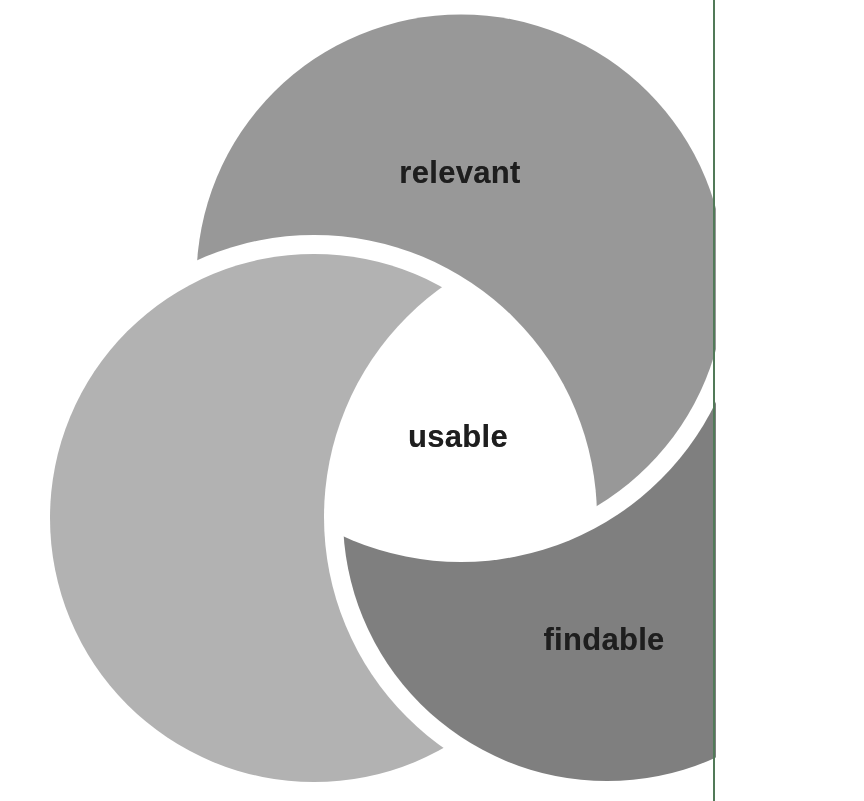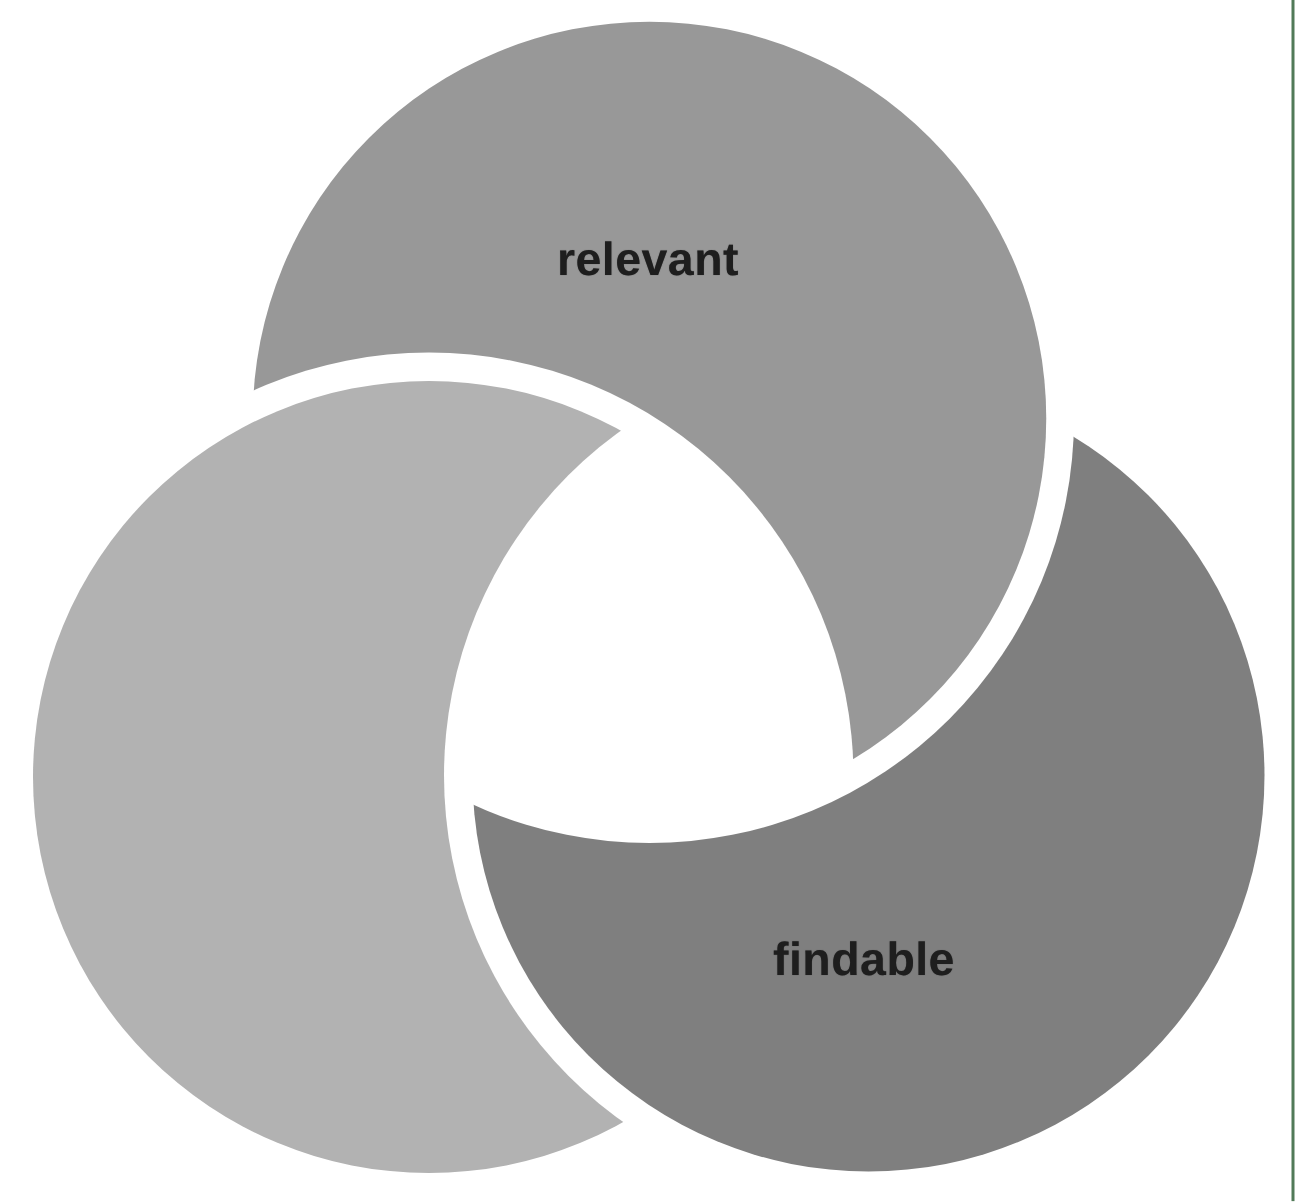--- a/index.html
+++ b/index.html
@@ -2,25 +2,26 @@
 <html><head>
 <meta charset="utf-8">
 <style>
   html, body {
     margin: 0;
     padding: 0;
     background: #ffffff;
   }
   #stage {
     position: relative;
-    width: 864px;
+    width: 688px;
     height: 801px;
     overflow: hidden;
     background: #ffffff;
     font-family: "Liberation Sans", "DejaVu Sans", sans-serif;
+    margin-left: 28px;
   }
   #venn-svg {
     position: absolute;
     left: 0;
     top: 0;
     filter: blur(0.5px);
   }
   .seg-label {
     position: absolute;
     transform: translate(-50%, -50%);
@@ -70,15 +71,16 @@
     <circle cx="286" cy="518" r="264" mask="url(#cut-left)" fill="#b2b2b2"></circle>
 
     <circle cx="579" cy="517" r="264" mask="url(#cut-right)" fill="#7f7f7f"></circle>
   </svg>
 
   <div id="label-relevant" class="seg-label">relevant</div>
 
 
   <div id="label-findable" class="seg-label">findable</div>
 
+  <div id="label-usable" class="seg-label">usable</div>
 
   <div id="edge-line" style="background: rgb(81, 122, 88);"></div>
 </div>
 
 </body></html>

